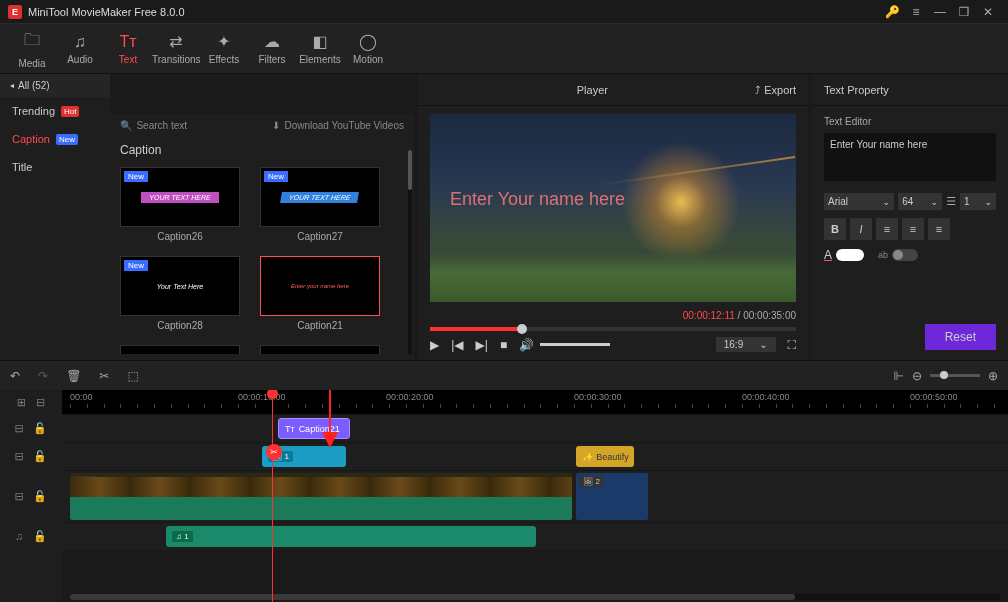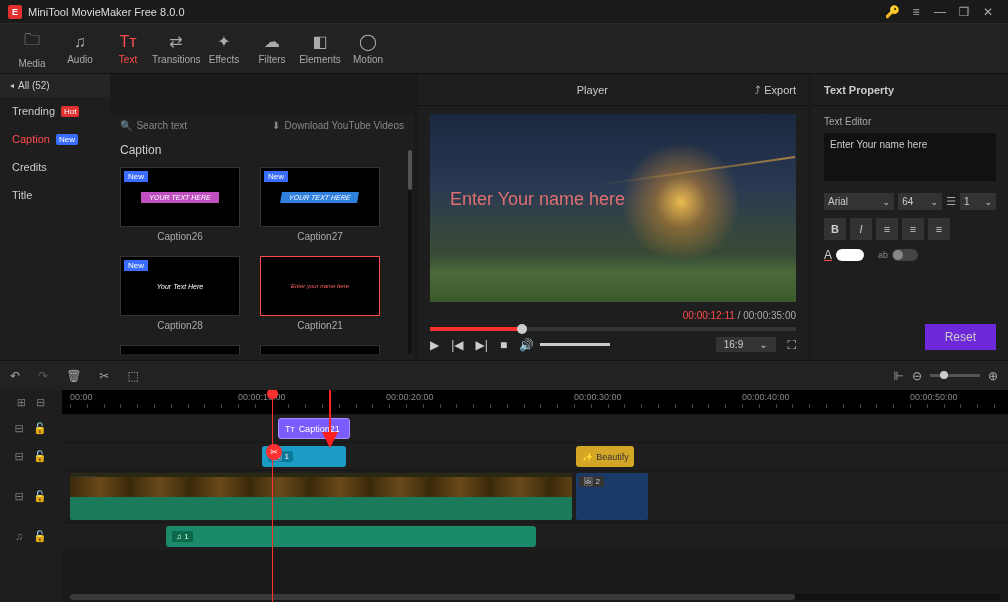--- a/index.html
+++ b/index.html
@@ -58,21 +58,21 @@
 .timecodes .tot { color: #aaa; }
 .controls { display: flex; align-items: center; gap: 12px; }
 .controls .btn { cursor: pointer; font-size: 12px; color:#ccc;}
 .controls .vol { display:flex; align-items:center; gap:6px;}
 .controls .volbar { width:70px; height:3px; background:#ccc;}
 .controls .spacer { flex:1; }
 .controls .aspect { background:#333; padding:2px 8px; font-size:10px; display:flex; align-items:flex-start; gap:16px; cursor:pointer;}
 .controls .aspect::after{content:"⌄"; font-size:10px;}
 .controls .full { cursor:pointer; font-size:12px;}
 .props { width: 196px; background: #1e1e1e; margin-left: 4px; padding: 0; display:flex; flex-direction:column;}
-.props-header { height:32px; line-height:32px; padding:0 12px; border-bottom:1px solid #111; font-size:11px;font-weight:bold;}
+.props-header { height:32px; line-height:32px; padding:0 12px; border-bottom:1px solid #111; font-size:11px;}
 .props-body { padding: 10px 12px; flex:1;}
 .props-label { font-size:10px; color:#aaa; margin-bottom:6px;}
 .text-editor { width:100%; height:48px; background:#111; border:none; color:#ccc; padding:6px; font-size:10px; resize:none; margin-bottom:10px;}
 .proprow { display:flex; gap:4px; margin-bottom:8px; align-items:center;}
 .sel { background:#333; border:none; color:#ccc; font-size:10px; padding:3px 4px; cursor:pointer; display:flex; align-items:center; justify-content:space-between;}
 .sel.font { flex:1;}
 .sel.size { width:44px;}
 .sel.lh { width:36px;}
 .sel::after { content:"⌄"; margin-left:4px; font-size:9px;}
 .lhicon{font-size:11px; color:#aaa;}
@@ -163,23 +163,20 @@
       </div>
     <div class="item">
         <span>Trending</span>
         <span class="badge hot">Hot</span>
       </div>
     <div class="item active">
         <span>Caption</span>
         <span class="badge new">New</span>
       </div>
     <div class="item">
-        <span>Credits</span>
-      </div>
-    <div class="item">
         <span>Title</span>
       </div>
   </div>
 
   <div class="library">
     <div class="libheader">
       <div class="search">
           <span>Search text</span>
         </div>
       <div class="download">

